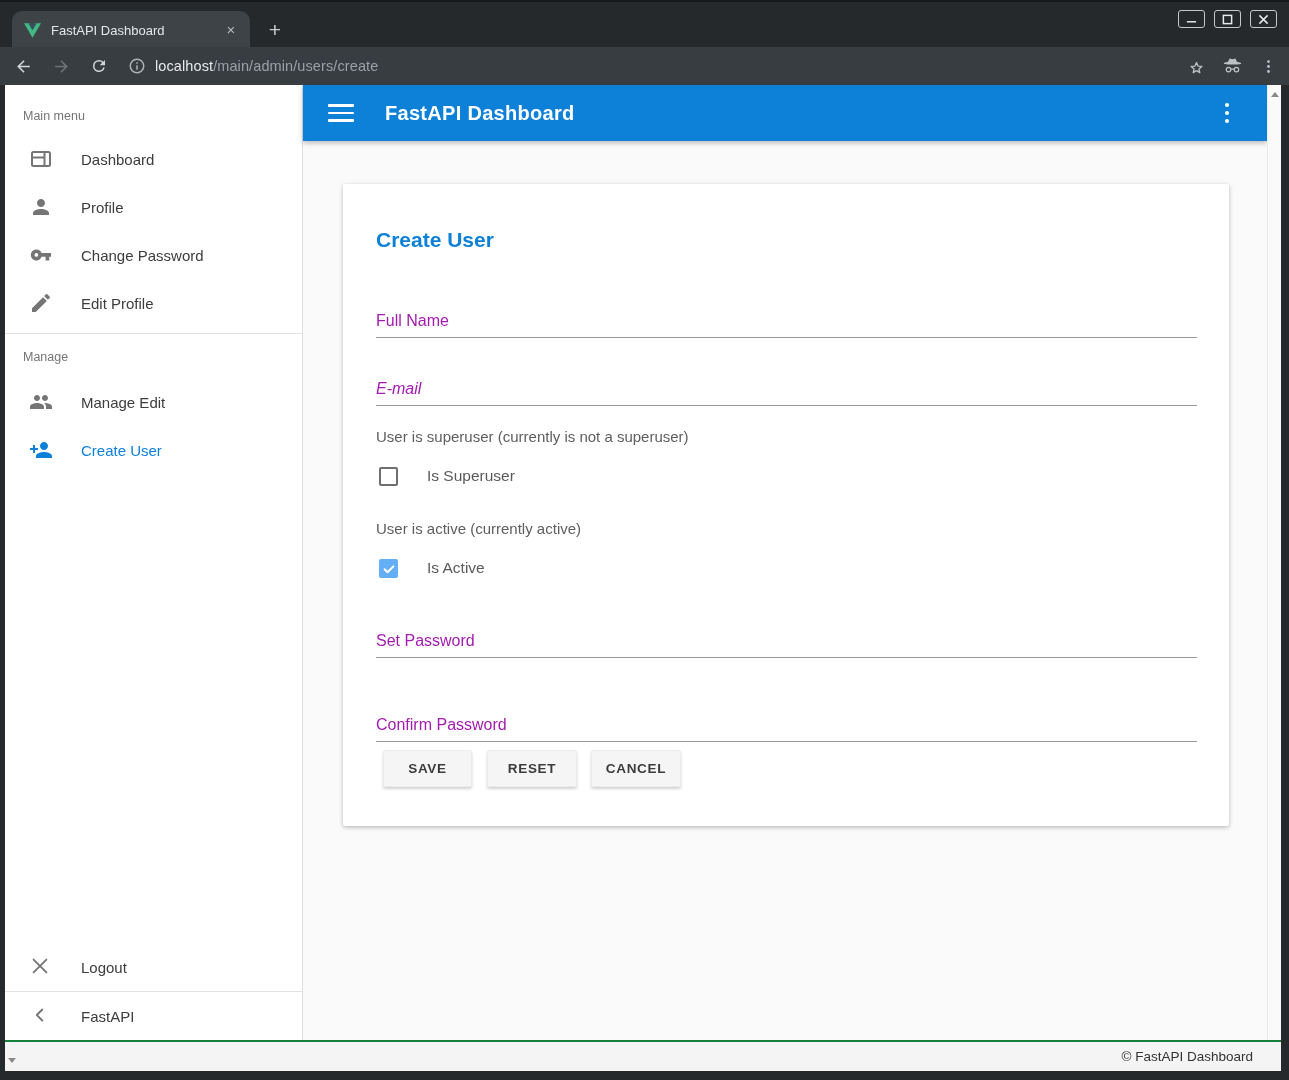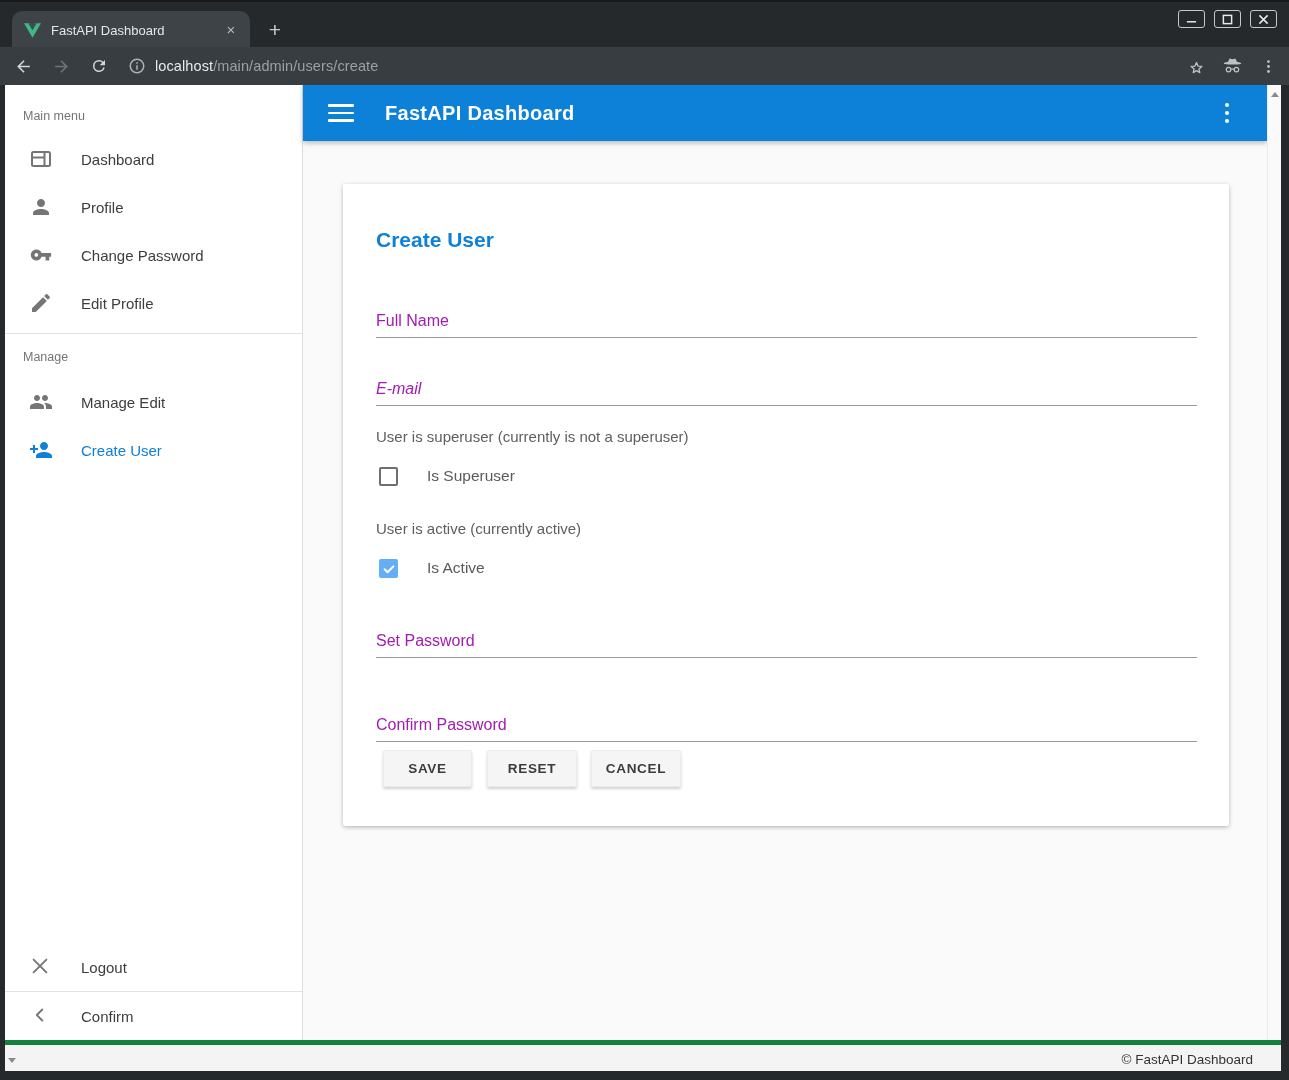--- a/index.html
+++ b/index.html
@@ -74,21 +74,21 @@
   .cbox.unchecked { border:2px solid #6f6f6f; background:#fff; }
   .cbox.checked { background:#64aef5; display:flex; align-items:center; justify-content:center; }
   .cblabel { margin-left:29px; font-size:15.5px; color:#5a5a5a; }
   .btnrow { position:absolute; left:40px; top:566px; display:flex; }
   .vbtn { height:37px; background:#f5f5f5; border:1px solid #ececec; border-radius:2px; box-shadow:0 2px 3px rgba(0,0,0,.18); font-family:"Liberation Sans",sans-serif; font-size:13.5px; font-weight:700; color:#3c3c3c; letter-spacing:.7px; cursor:pointer; }
   .vbtn.save   { width:89px; margin-right:15px; }
   .vbtn.reset  { width:90px; margin-right:14px; }
   .vbtn.cancel { width:90px; }
 
   
-  .page-footer { position:absolute; left:0; top:955px; width:1276px; height:31px; background:#f4f4f4; border-top:5px solid #15803d; }
+  .page-footer { position:absolute; left:0; top:955px; width:1276px; height:31px; background:#f4f4f4; border-top:2px solid #15803d; }
   .page-footer .copy { position:absolute; right:28px; top:0; line-height:30px; font-size:13.5px; color:#333; }
 
   
   .scrollbar { position:absolute; right:0; top:0; width:14px; height:955px; background:#fafafa; border-left:1px solid #ececec; }
   .sb-arrow { position:absolute; left:0; width:14px; height:14px; display:flex; align-items:center; justify-content:center; }
   .sb-up { top:2px; }
   .sb-down { top:968px; }
   .tri-up { width:0; height:0; border-left:4px solid transparent; border-right:4px solid transparent; border-bottom:5px solid #8a8a8a; }
   .tri-down { width:0; height:0; border-left:4px solid transparent; border-right:4px solid transparent; border-top:5px solid #8a8a8a; }
 </style>
@@ -249,21 +249,21 @@
       </div>
 
       <div class="bottom-divider"></div>
 
       <div class="nav-item">
         <span class="ico">
           <svg width="22" height="22" viewBox="0 0 24 24">
               <path d="M14.5 6 L8.5 12 L14.5 18" fill="none" stroke="currentColor" stroke-width="2" stroke-linecap="round" stroke-linejoin="round"></path>
             </svg>
         </span>
-        <span class="lbl">Confirm</span>
+        <span class="lbl">FastAPI</span>
       </div>
     </nav>
 
     <main class="main">
       <header class="appbar">
         <div class="hamburger">
             <span></span>
             <span></span>
             <span></span>
           </div>

